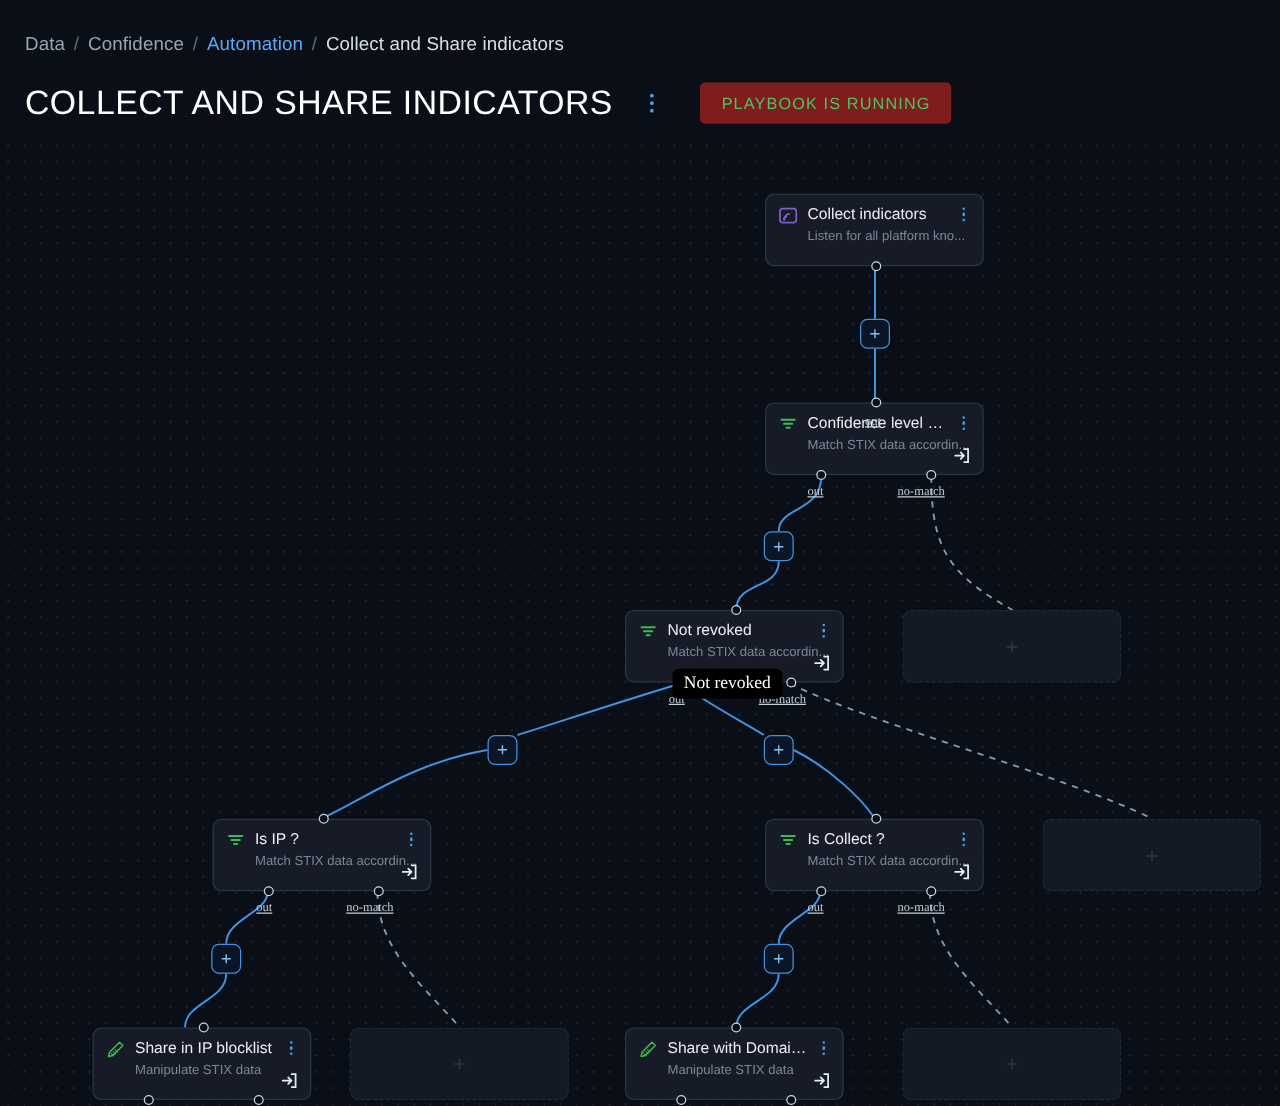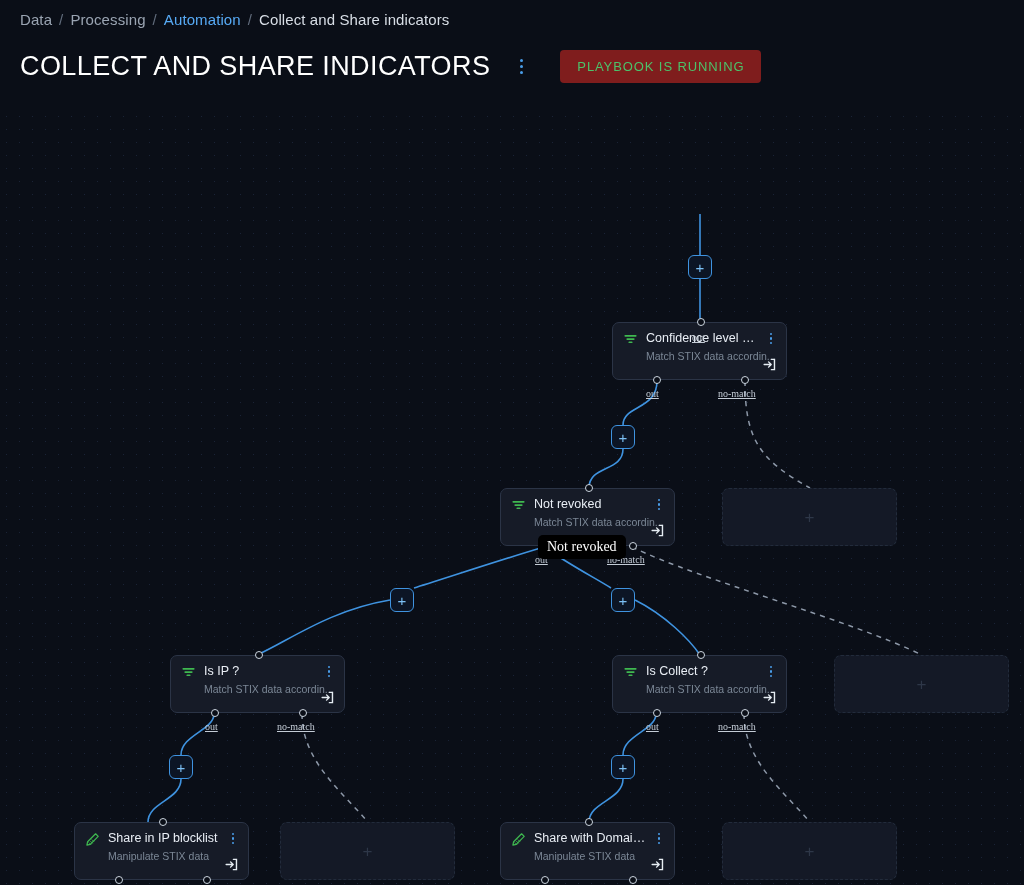--- a/index.html
+++ b/index.html
@@ -12,21 +12,21 @@
     color: #e6edf3;
     overflow: hidden;
     position: relative;
   }
 
   
   .header {
     position: absolute;
     top: 0; left: 0; right: 0;
     height: 110px;
-    padding: 9px 20px 0 20px;
+    padding: 25px 20px 0 20px;
     z-index: 40;
     background: #0a0e17;
   }
 
   .breadcrumb {
     font-size: 15px;
     line-height: 22px;
     letter-spacing: 0.1px;
     display: flex;
     align-items: center;
@@ -235,21 +235,21 @@
   }
 </style>
 </head>
 <body>
 
 <div class="header">
 
   <div class="breadcrumb">
     <span class="bc-item">Data</span>
     <span class="bc-sep">/</span>
-    <span class="bc-item">Processing</span>
+    <span class="bc-item">Confidence</span>
     <span class="bc-sep">/</span>
     <span class="bc-item link">Automation</span>
     <span class="bc-sep">/</span>
     <span class="bc-item current">Collect and Share indicators</span>
   </div>
 
   <div class="title-row">
     <div class="page-title">COLLECT AND SHARE INDICATORS</div>
     <div class="kebab">
       <span></span>
@@ -298,20 +298,40 @@
   <div class="node placeholder" style="left:834px; top:545px;">
     <span class="ph-plus">+</span>
   </div>
   <div class="node placeholder" style="left:280px; top:712px;">
     <span class="ph-plus">+</span>
   </div>
   <div class="node placeholder" style="left:722px; top:712px;">
     <span class="ph-plus">+</span>
   </div>
 
+  <div class="node" style="left:612px; top:45px;">
+    <div class="node-head">
+      <span class="node-icon">
+        <svg width="15" height="15" viewBox="0 0 16 16">
+          <rect x="1" y="2" width="14" height="12" rx="2.5" fill="none" stroke="#7b61c9" stroke-width="1.5"></rect>
+          <path d="M4.5 11.5 A5 5 0 0 1 9.5 6.5" fill="none" stroke="#7b61c9" stroke-width="1.4"></path>
+          <path d="M4.5 11.5 A2.6 2.6 0 0 1 7.1 8.9" fill="none" stroke="#7b61c9" stroke-width="1.4"></path>
+          <circle cx="4.6" cy="11.4" r="1" fill="#7b61c9"></circle>
+        </svg>
+      </span>
+      <span class="node-title">Collect indicators</span>
+      <span class="node-kebab">
+          <i></i>
+          <i></i>
+          <i></i>
+        </span>
+    </div>
+    <div class="node-sub">Listen for all platform kno...</div>
+    <div class="port bot" style="left:84px;"></div>
+  </div>
   <div class="port-label" style="left:692px; top:222px;">out</div>
 
   <div class="node" style="left:612px; top:212px;">
     <div class="node-head">
       <span class="node-icon">
         <svg width="15" height="15" viewBox="0 0 16 16">
           <rect x="1.5" y="3.2" width="13" height="1.8" rx="0.9" fill="#3fb950"></rect>
           <rect x="3.6" y="6.6" width="8.8" height="1.8" rx="0.9" fill="#3fb950"></rect>
           <rect x="5.8" y="10" width="4.4" height="1.8" rx="0.9" fill="#3fb950"></rect>
         </svg>

